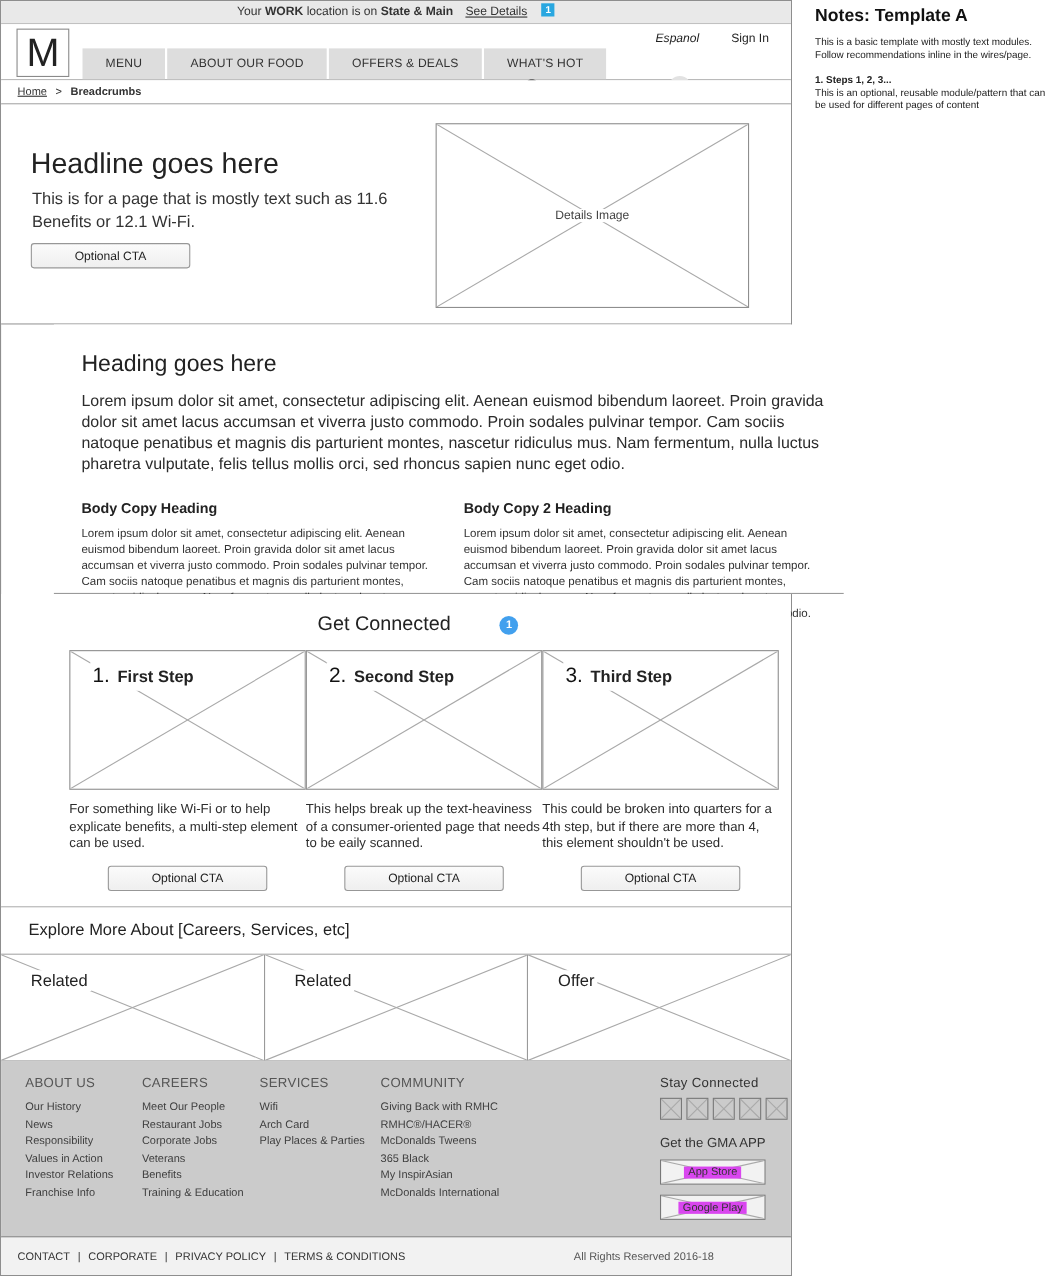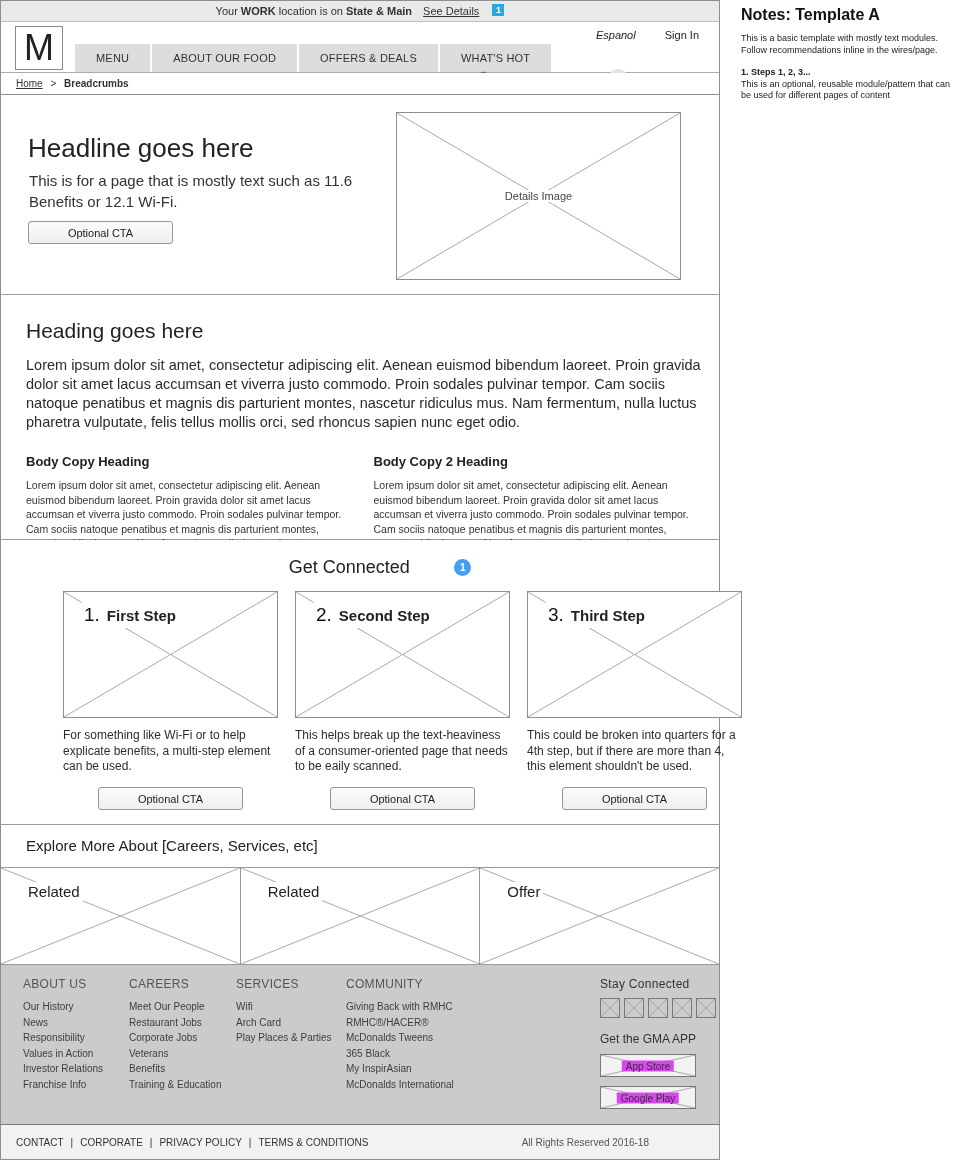--- a/index.html
+++ b/index.html
@@ -55,36 +55,36 @@
     text-align: center; cursor: pointer; font-family: inherit; }
   .hero-cta { position: absolute; left: 27px; top: 126px; width: 145px; height: 23px; }
 
   .ximg { position: relative; border: 1px solid #8e8e8e; background: #fff; overflow: hidden; }
   .ximg svg.xlines { position: absolute; inset: 0; width: 100%; height: 100%; }
   .xlabel { position: absolute; left: 50%; top: 50%; transform: translate(-50%, -50%);
     background: #fff; padding: 0 4px; font-size: 11px; color: #444; white-space: nowrap; }
   .hero-img { position: absolute; left: 395px; top: 17px; width: 285px; height: 168px; }
 
   
-  .textsec { height: 245px; padding: 24px 24px 0 25px; }
+  .textsec { height: 245px; padding: 24px 24px 0 25px; margin-left: 48px; }
   .textsec h2 { font-size: 21px; font-weight: 400; margin-bottom: 13px; }
   .textsec .lead { font-size: 14.5px; line-height: 19px; color: #2b2b2b; width: 676px; }
   .cols { display: flex; gap: 26px; margin-top: 22px; }
   .col { width: 322px; }
   .col h3 { font-size: 13px; font-weight: 700; margin-bottom: 9px; }
   .col p { font-size: 10.5px; line-height: 14.5px; color: #333; }
 
   
   .connected { height: 285px; padding-left: 40px; }
   .connected-title { text-align: center; padding-top: 17px; }
   .connected-title h2 { display: inline; font-size: 18px; font-weight: 400; }
   .badge-circle { display: inline-block; width: 17px; height: 17px; border-radius: 50%;
     background: #42a0ee; color: #fff; font-size: 10px; line-height: 17px; text-align: center;
     font-weight: 700; margin-left: 40px; vertical-align: 2px; }
-  .steps { display: flex; padding: 0 22px; gap: 17px; margin-top: 13px; }
+  .steps { display: flex; padding: 0 22px; margin-top: 13px; }
   .step { width: 215px; }
   .step-img { width: 215px; height: 127px; }
   .step-label { position: absolute; left: 18px; top: 10px; background: #fff;
     padding: 2px 5px 2px 2px; white-space: nowrap; }
   .step-num { font-size: 19px; color: #111; }
   .step-title { font-size: 15px; font-weight: 700; margin-left: 7px; }
   .step-desc { font-size: 12px; line-height: 15.5px; color: #2d2d2d; margin-top: 10px;
     height: 50px; }
   .step-cta { display: block; width: 145px; height: 23px; margin: 9px auto 0; }
 

